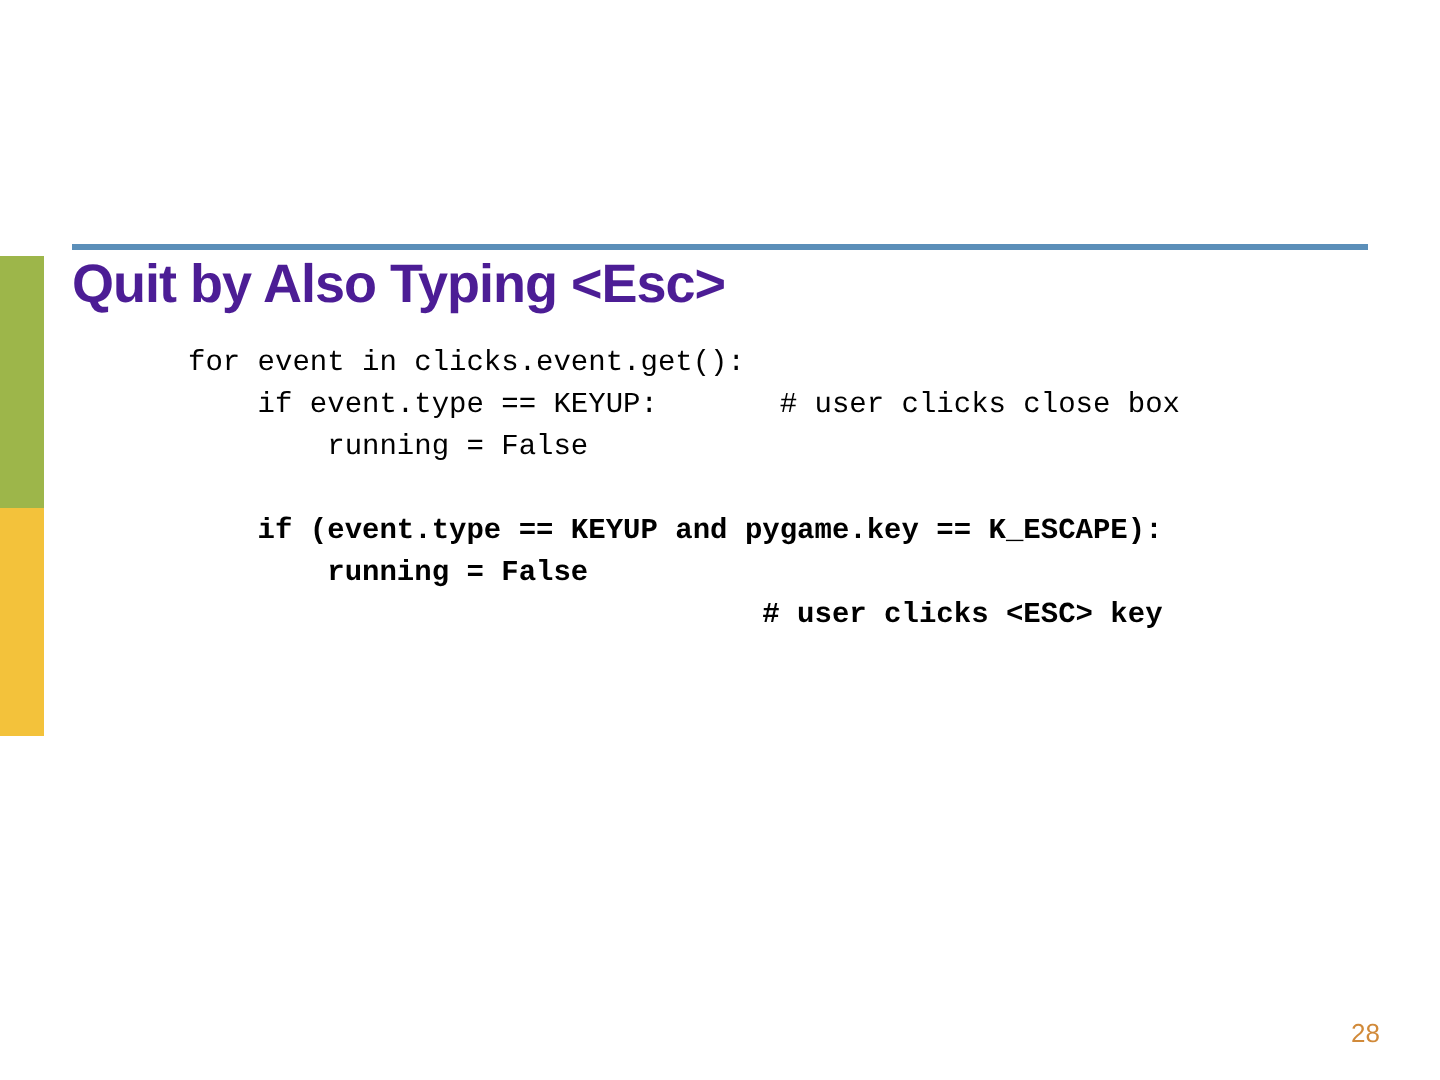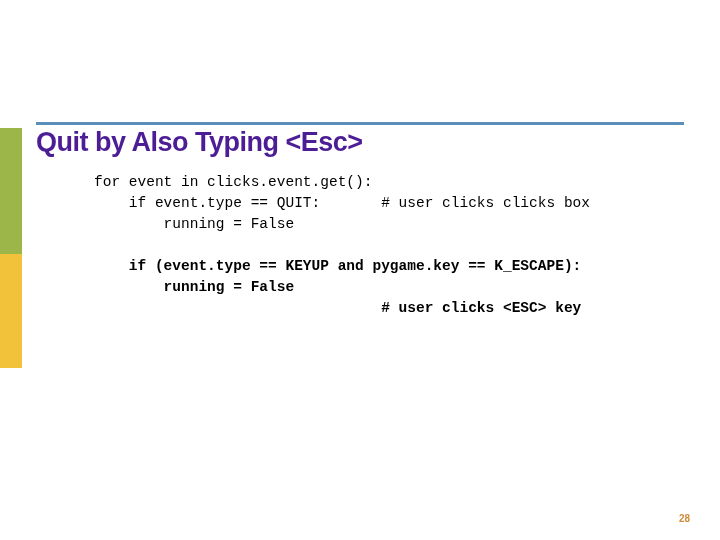--- a/index.html
+++ b/index.html
@@ -62,38 +62,37 @@
     font-size: 14.5px;
     color: #000;
     line-height: 1.45;
     white-space: pre;
   }
   .code .bold { font-weight: bold; }
   .page-num {
     position: absolute;
     right: 30px;
     bottom: 16px;
-    font-size: 10px;
+    font-size: 13px;
     color: #d18a3a;
-    font-weight: bold;
   }
 </style>
 </head>
 <body>
 
 <div class="top-area">
 
   <div class="title">Quit by Also Typing &lt;Esc&gt;</div>
   <div class="title-underline"></div>
 
   <div class="sidebar-green"></div>
   <div class="sidebar-yellow"></div>
 
   <div class="code"><span>for event in clicks.event.get():</span>
-<span>    if event.type == QUIT:       # user clicks clicks box</span>
+<span>    if event.type == KEYUP:       # user clicks close box</span>
 <span>        running = False</span>
 <span></span>
 <span class="bold">    if (event.type == KEYUP and pygame.key == K_ESCAPE):</span>
 <span class="bold">        running = False</span>
 <span class="bold">                                 # user clicks &lt;ESC&gt; key</span></div>
 
   <div class="page-num">28</div>
 </div>
 
 </body></html>

